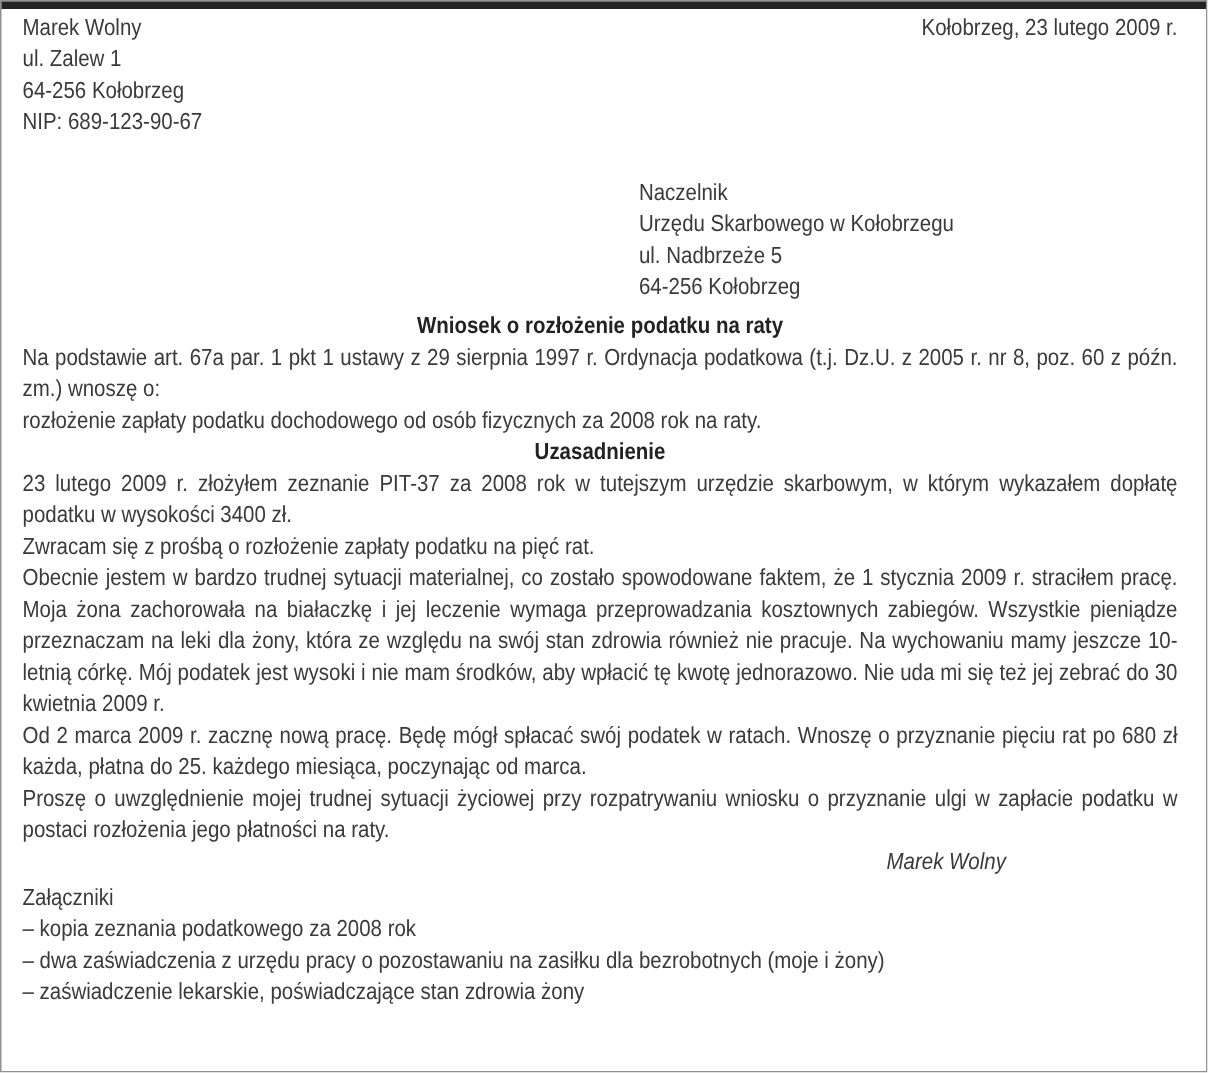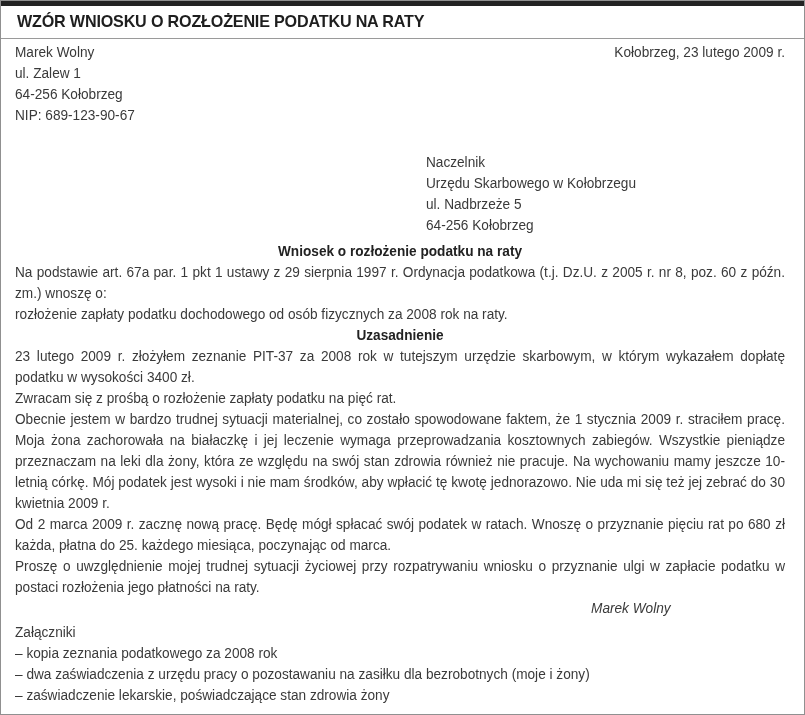--- a/index.html
+++ b/index.html
@@ -80,23 +80,20 @@
     font-style: italic;
   }
   .attachments { margin-top: 3px; }
 </style>
 </head>
 <body>
 
 <div class="page">
   <div class="top-bar"></div>
 
-  <div class="doc-header">
-    <h1 class="doc-title">WZÓR WNIOSKU O ROZŁOŻENIE PODATKU NA RATY</h1>
-  </div>
 
   <div class="content">
 
     <div class="head-row">
       <div class="sender">
         <div class="sender-line">Marek Wolny</div>
         <div class="sender-line">ul. Zalew 1</div>
         <div class="sender-line">64-256 Kołobrzeg</div>
         <div class="sender-line">NIP: 689-123-90-67</div>
       </div>

